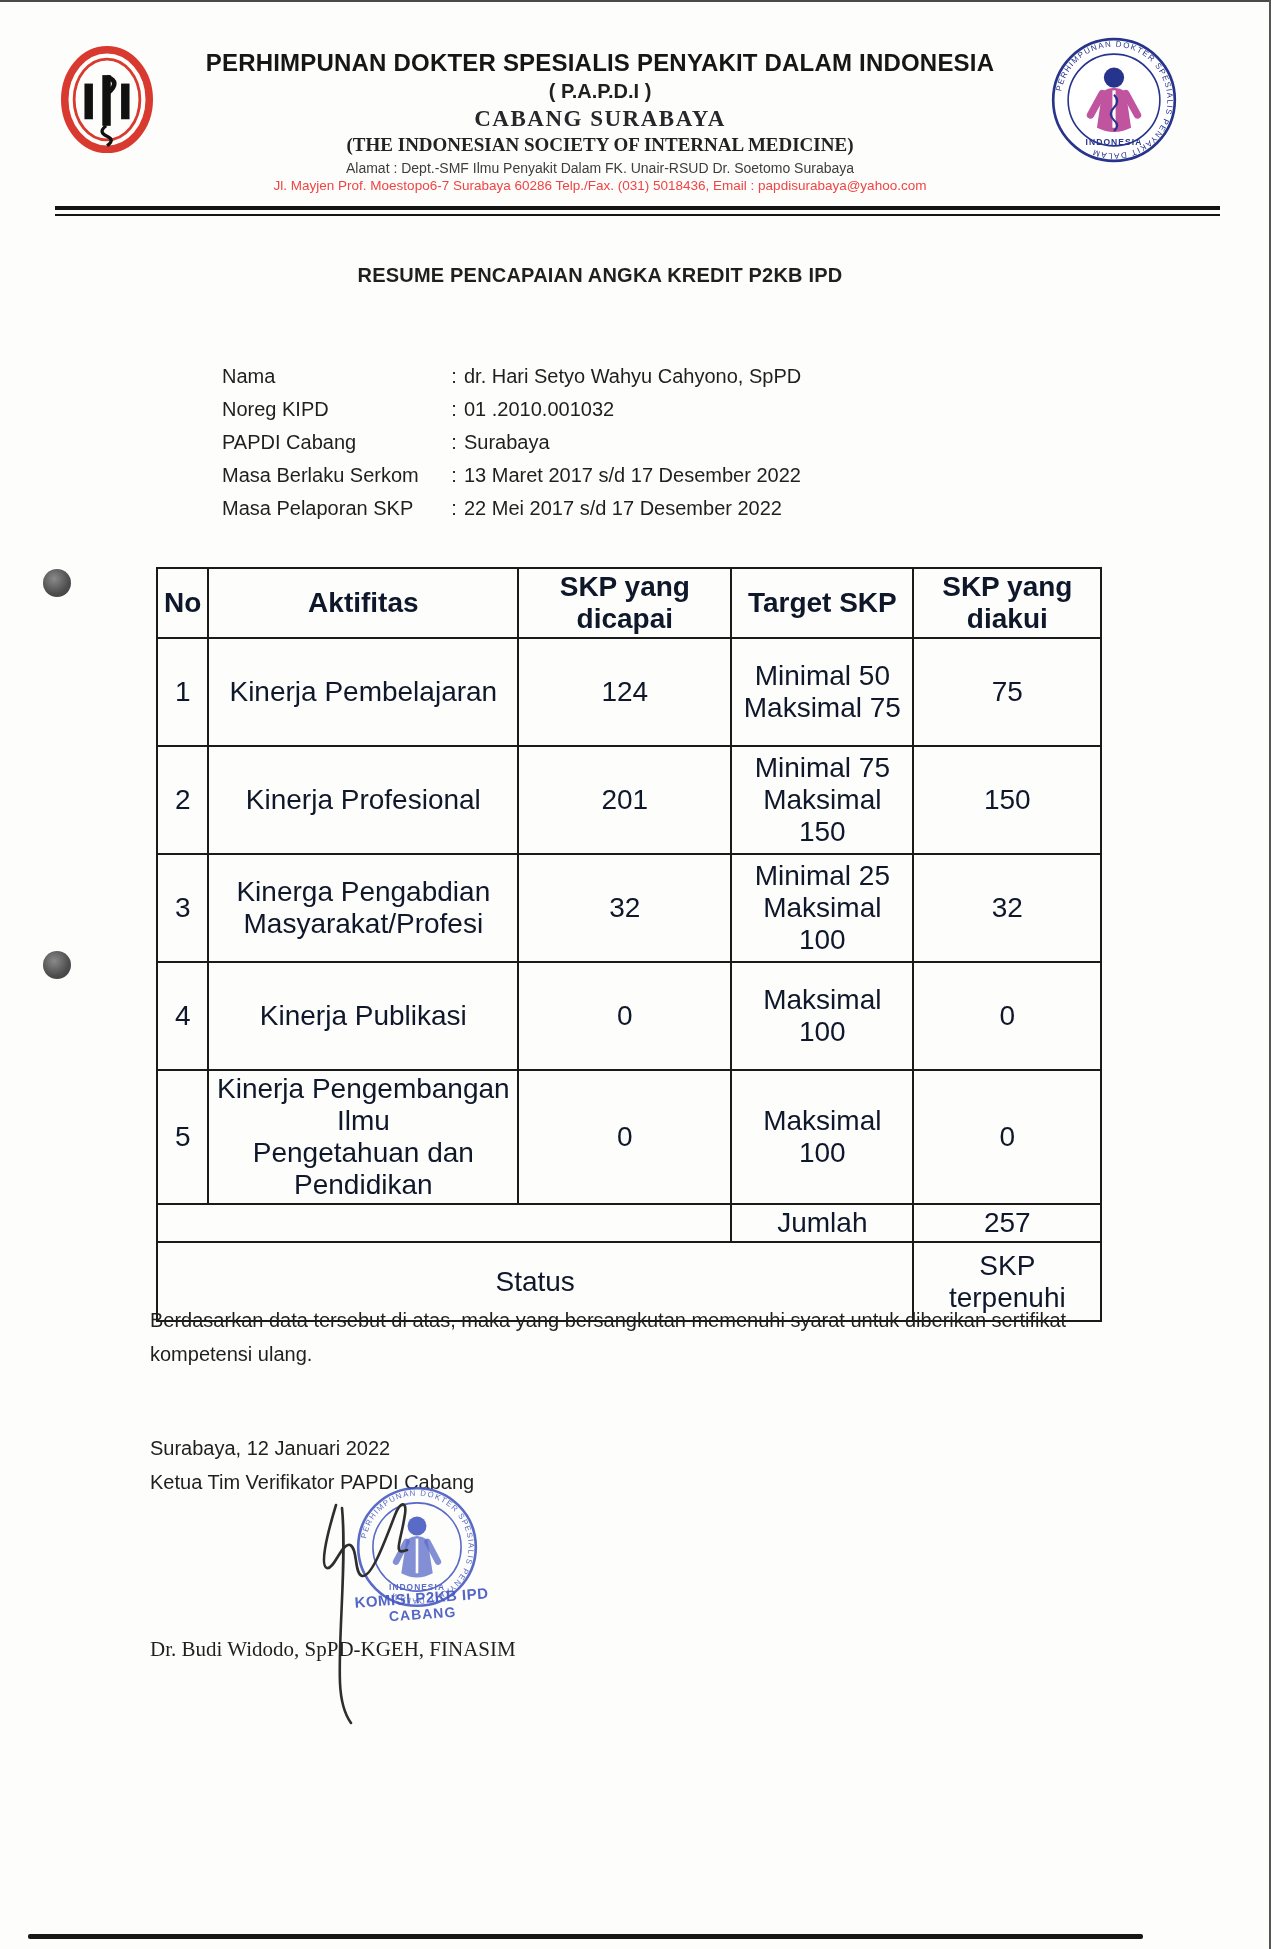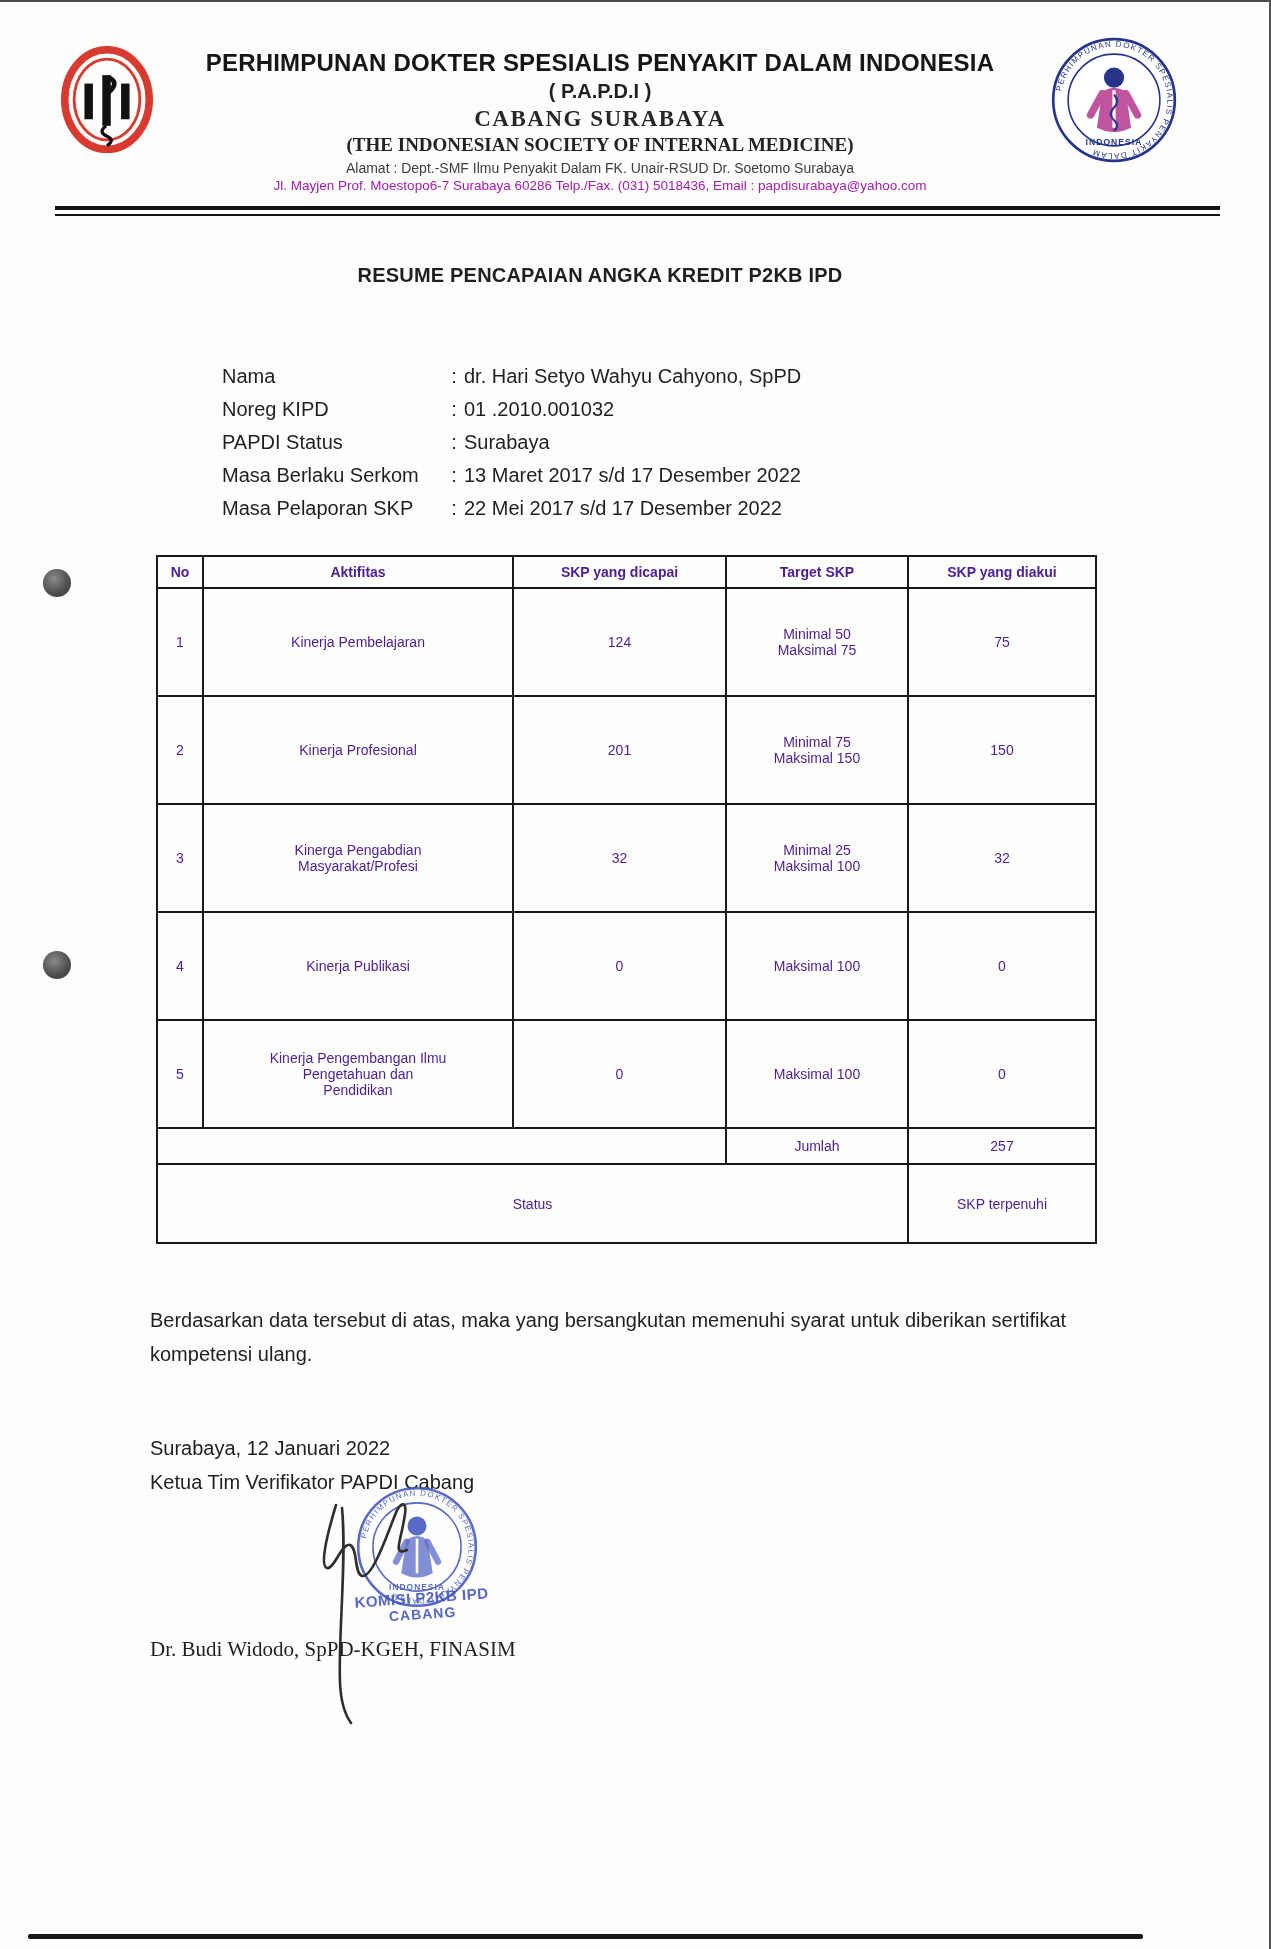--- a/index.html
+++ b/index.html
@@ -29,40 +29,40 @@
   .punch-hole.top{ left:43px; top:569px; }
   .punch-hole.bottom{ left:43px; top:951px; }
 
   
   .letterhead-text{ position:absolute; left:140px; top:49px; width:920px; text-align:center; }
   .lh-org{ font-size:24px; font-weight:bold; letter-spacing:.2px; color:#161616; }
   .lh-abbr{ font-size:20px; font-weight:bold; margin-top:3px; }
   .lh-branch{ font-family:"Liberation Serif", serif; font-size:23px; font-weight:bold; letter-spacing:1.5px; margin-top:3px; color:#26262b; }
   .lh-eng{ font-family:"Liberation Serif", serif; font-size:19px; font-weight:bold; margin-top:2px; color:#222; }
   .lh-addr1{ font-size:14px; color:#3e3e42; margin-top:4px; }
-  .lh-addr2{ font-size:13.5px; color:#a21caf; margin-top:2px; }
+  .lh-addr2{ font-size:13.5px; color:#ef4444; margin-top:2px; }
 
   .logo-idi{ position:absolute; left:60px; top:46px; width:94px; height:108px; }
   .logo-papdi{ position:absolute; left:1050px; top:36px; width:128px; height:128px; }
 
   .rule-thick{ position:absolute; left:55px; top:206px; width:1165px; height:4px; background:#141414; }
   .rule-thin{ position:absolute; left:55px; top:214px; width:1165px; height:2px; background:#141414; }
 
   
   .doc-title{ position:absolute; left:140px; top:264px; width:920px; text-align:center;
     font-size:20px; font-weight:bold; letter-spacing:.2px; }
 
   
   .member-info{ position:absolute; left:222px; top:360px; width:760px; font-size:20px; }
   .info-row{ display:grid; grid-template-columns:222px 20px auto; height:33px; align-items:center; }
   .info-colon{ text-align:center; }
 
   
-  .credit-table{ position:absolute; left:156px; top:555px; border-collapse:collapse;
-    font-size:14px; color:#4c1d95; }
+  .credit-table{ position:absolute; left:156px; top:567px; border-collapse:collapse;
+    font-size:28px; color:#0f172a; }
   .credit-table th, .credit-table td{ border:2px solid #1a1a1a; text-align:center; vertical-align:middle; padding:2px 6px; }
   .credit-table th{ height:32px; font-weight:bold; }
   .credit-table tr.data-row{ height:108px; }
   .credit-table tr.jumlah-row{ height:36px; }
   .credit-table tr.status-row{ height:79px; }
   .bold-cell{ font-weight:normal; }
 
   
   .closing-paragraph{ position:absolute; left:150px; top:1303px; width:935px;
     font-size:20px; line-height:34px; }
@@ -142,21 +142,21 @@
         <div class="info-label">Nama</div>
         <div class="info-colon">:</div>
         <div class="info-value">dr. Hari Setyo Wahyu Cahyono, SpPD</div>
       </div>
       <div class="info-row">
         <div class="info-label">Noreg KIPD</div>
         <div class="info-colon">:</div>
         <div class="info-value">01 .2010.001032</div>
       </div>
       <div class="info-row">
-        <div class="info-label">PAPDI Status</div>
+        <div class="info-label">PAPDI Cabang</div>
         <div class="info-colon">:</div>
         <div class="info-value">Surabaya</div>
       </div>
       <div class="info-row">
         <div class="info-label">Masa Berlaku Serkom</div>
         <div class="info-colon">:</div>
         <div class="info-value">13 Maret 2017 s/d 17 Desember 2022</div>
       </div>
       <div class="info-row">
         <div class="info-label">Masa Pelaporan SKP</div>

